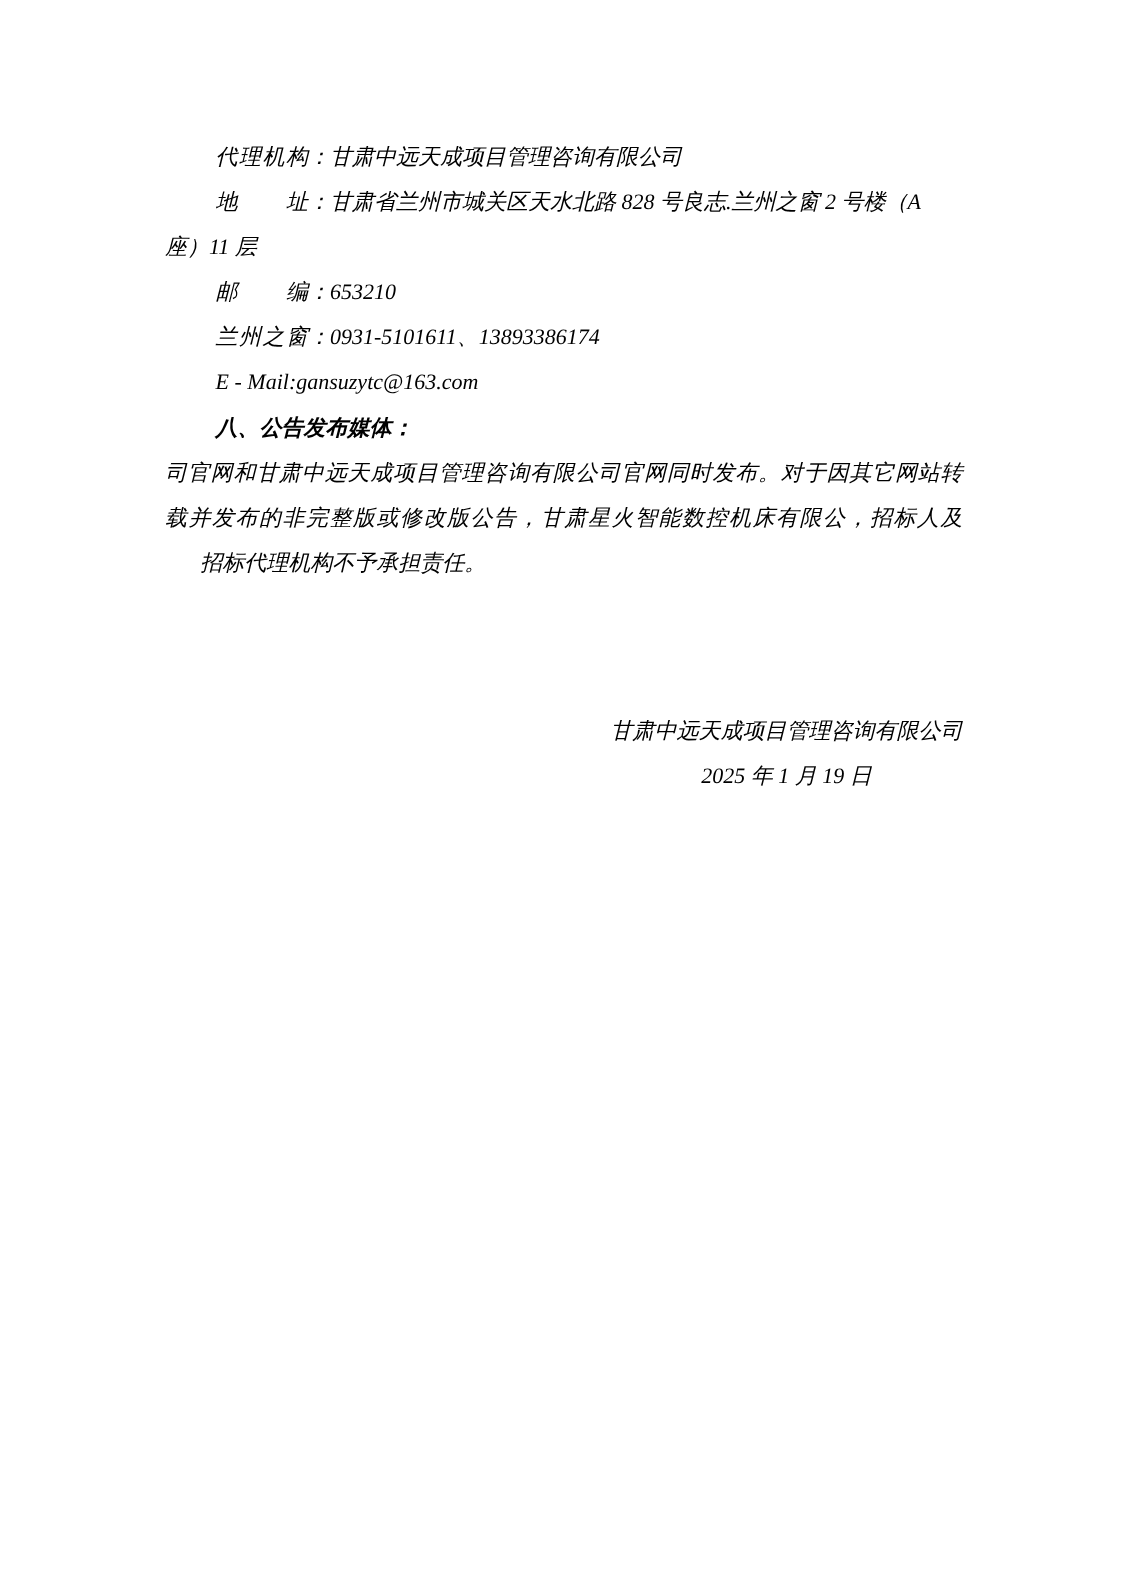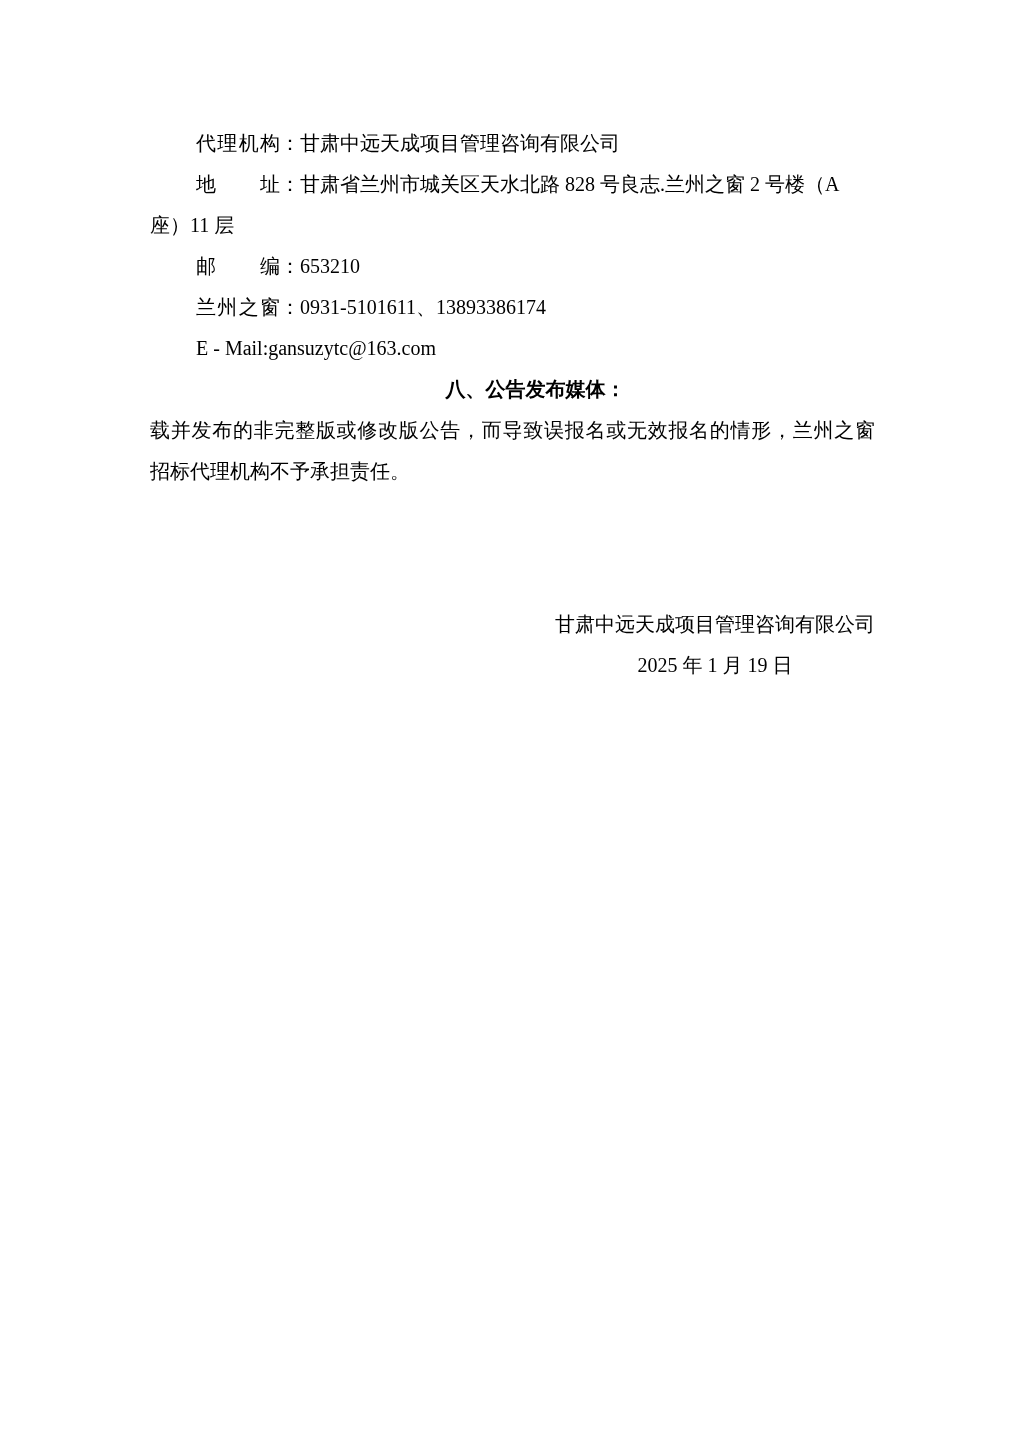--- a/index.html
+++ b/index.html
@@ -17,52 +17,53 @@
     overflow: hidden;
   }
   .page {
     box-sizing: border-box;
     width: 1024px;
     height: 1448px;
     padding: 123px 149px 0 150px;
   }
   .content {
     width: 725px;
+    font-style: italic;
   }
   .line {
     white-space: nowrap;
   }
   .indent {
     padding-left: 46px;
   }
   
   .lbl {
     display: inline-block;
     width: 84px;
     text-align: justify;
     text-align-last: justify;
     vertical-align: top;
   }
   .heading {
     font-family: "Liberation Sans", "DejaVu Sans", sans-serif;
     font-weight: 700;
     padding-left: 46px;
     white-space: nowrap;
-    text-align: center;
   }
   .p-line {
     text-align: justify;
     text-align-last: justify;
   }
   .p-first {
     padding-left: 46px;
   }
   .p-last {
     text-align: left;
     text-align-last: left;
+    margin-left: 32px;
   }
   .signature {
     margin-top: 112px;
     text-align: right;
   }
   .signature-inner {
     display: inline-block;
     text-align: center;
   }
   .sig-line {
@@ -95,21 +96,22 @@
       <span class="lbl">兰州之窗</span><span>：</span><span>0931-5101611、13893386174</span>
     </div>
 
     <div class="line indent">
       <span>E - Mail:gansuzytc@163.com</span>
     </div>
 
     <div class="heading">八、公告发布媒体：</div>
 
     <div>
-      <div class="p-line">载并发布的非完整版或修改版公告，而导致误报名或无效报名的情形，兰州之窗</div>
+      <div class="p-line">司官网和甘肃中远天成项目管理咨询有限公司官网同时发布。对于因其它网站转</div>
+      <div class="p-line">载并发布的非完整版或修改版公告，甘肃星火智能数控机床有限公，招标人及</div>
       <div class="p-line p-last">招标代理机构不予承担责任。</div>
     </div>
 
     <div class="signature">
       <div class="signature-inner">
         <div class="sig-line">甘肃中远天成项目管理咨询有限公司</div>
         <div class="sig-line">2025 年 1 月 19 日</div>
       </div>
     </div>
 

